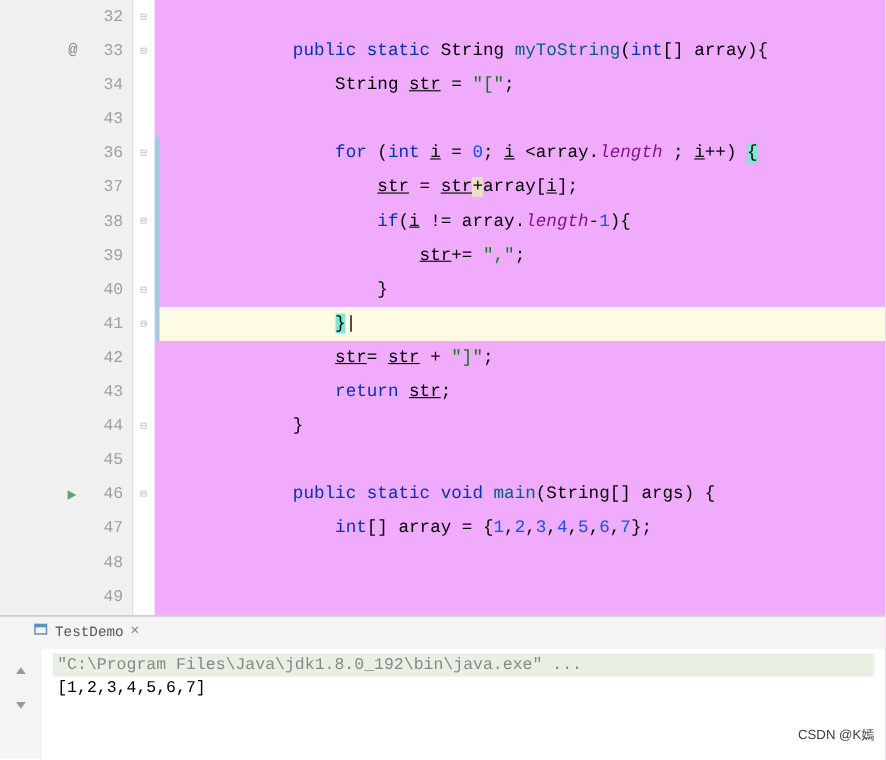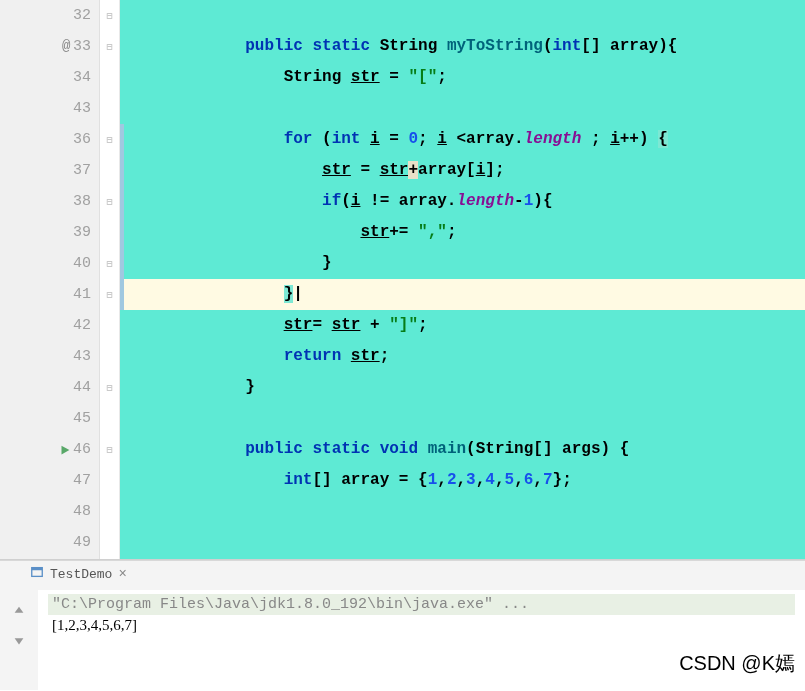--- a/index.html
+++ b/index.html
@@ -11,21 +11,21 @@
       height: 691px;
       overflow: hidden;
       position: relative;
     }
     .editor-wrap {
       display: flex;
       height: 560px;
       border-bottom: 1px solid #d0d0d0;
     }
     .gutter {
-      width: 100px;
+      width: 121px;
       background: #f0f0f0;
       color: #a0a0a0;
       text-align: right;
       padding-right: 8px;
       position: relative;
       border-right: 1px solid #e0e0e0;
       flex-shrink: 0;
     }
     .gutter-line {
       height: 31px;
@@ -61,24 +61,23 @@
     .fold-mark {
       height: 31px;
       display: flex;
       align-items: center;
       justify-content: center;
       color: #bbb;
       font-size: 10px;
     }
     .code-area {
       flex: 1;
-      background: #5eead4;
+      background: #f0abfc;
       position: relative;
       overflow: hidden;
-      font-weight: bold;
     }
     .code-line {
       height: 31px;
       line-height: 31px;
       white-space: pre;
       padding-left: 10px;
       position: relative;
     }
     .line-highlight-yellow {
       background: #fffae3;
@@ -142,28 +141,27 @@
       font-size: 15px;
     }
     .console-line1 {
       background: #e8f0e4;
       color: #888;
       padding: 2px 4px;
     }
     .console-line2 {
       color: #000;
       padding: 2px 4px;
-      font-family: Liberation Serif, serif;
     }
     .watermark {
       position: absolute;
       right: 10px;
       bottom: 14px;
-      color: #000000;
-      font-size: 20px;
+      color: #404040;
+      font-size: 12px;
       font-family: sans-serif;
     }
     .left-edge-indicator {
       position: absolute;
       left: 0;
       top: 120px;
       width: 8px;
       height: 10px;
       background: #4a9fd8;
       border-radius: 0 5px 5px 0;

